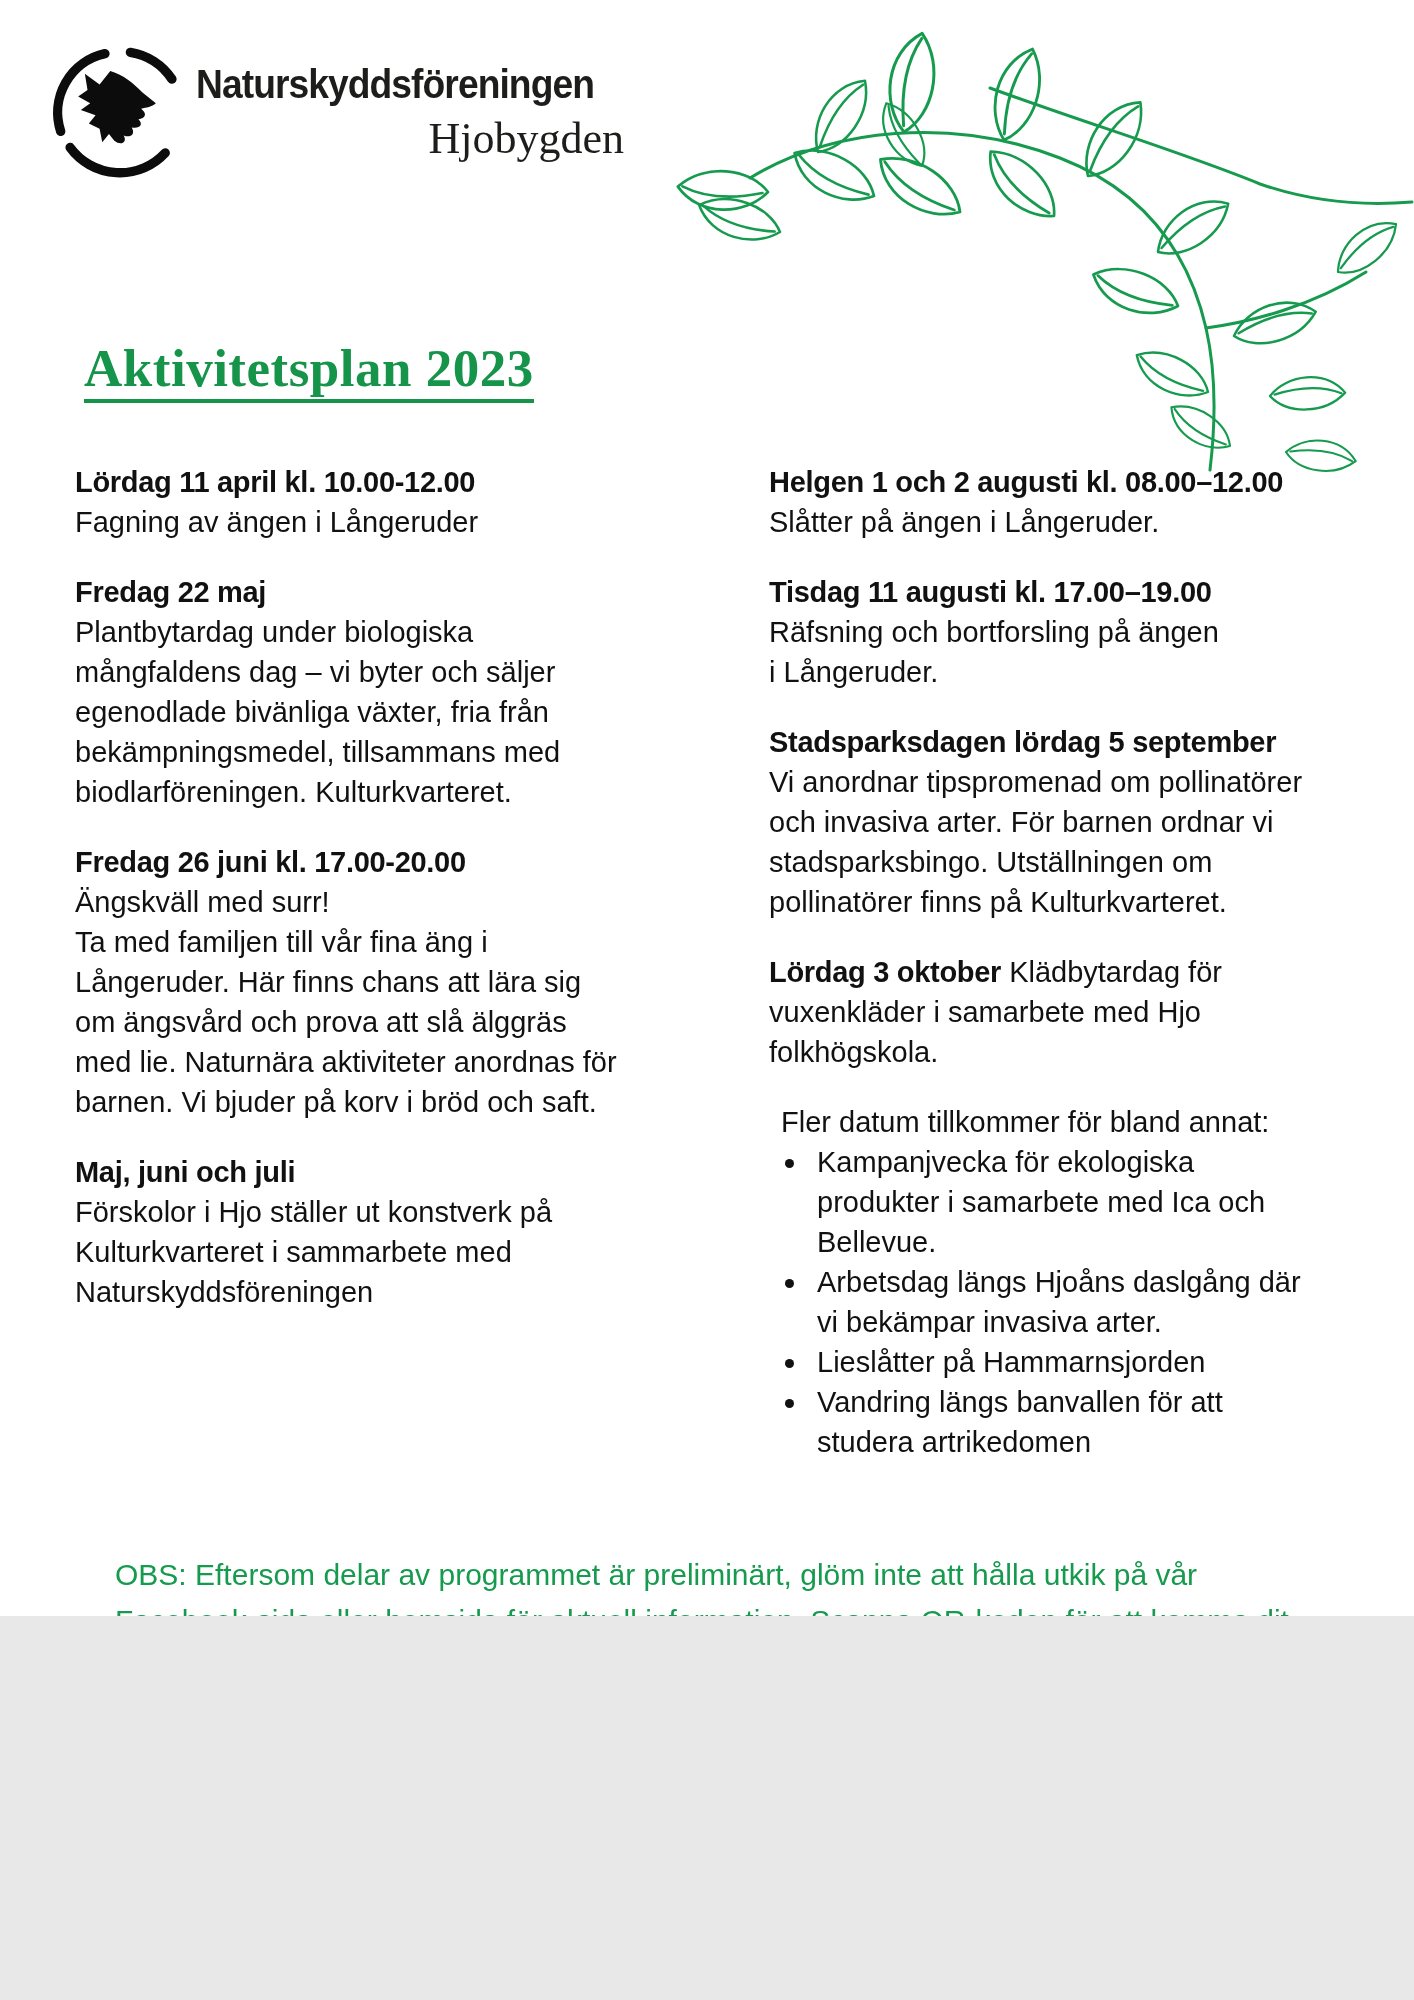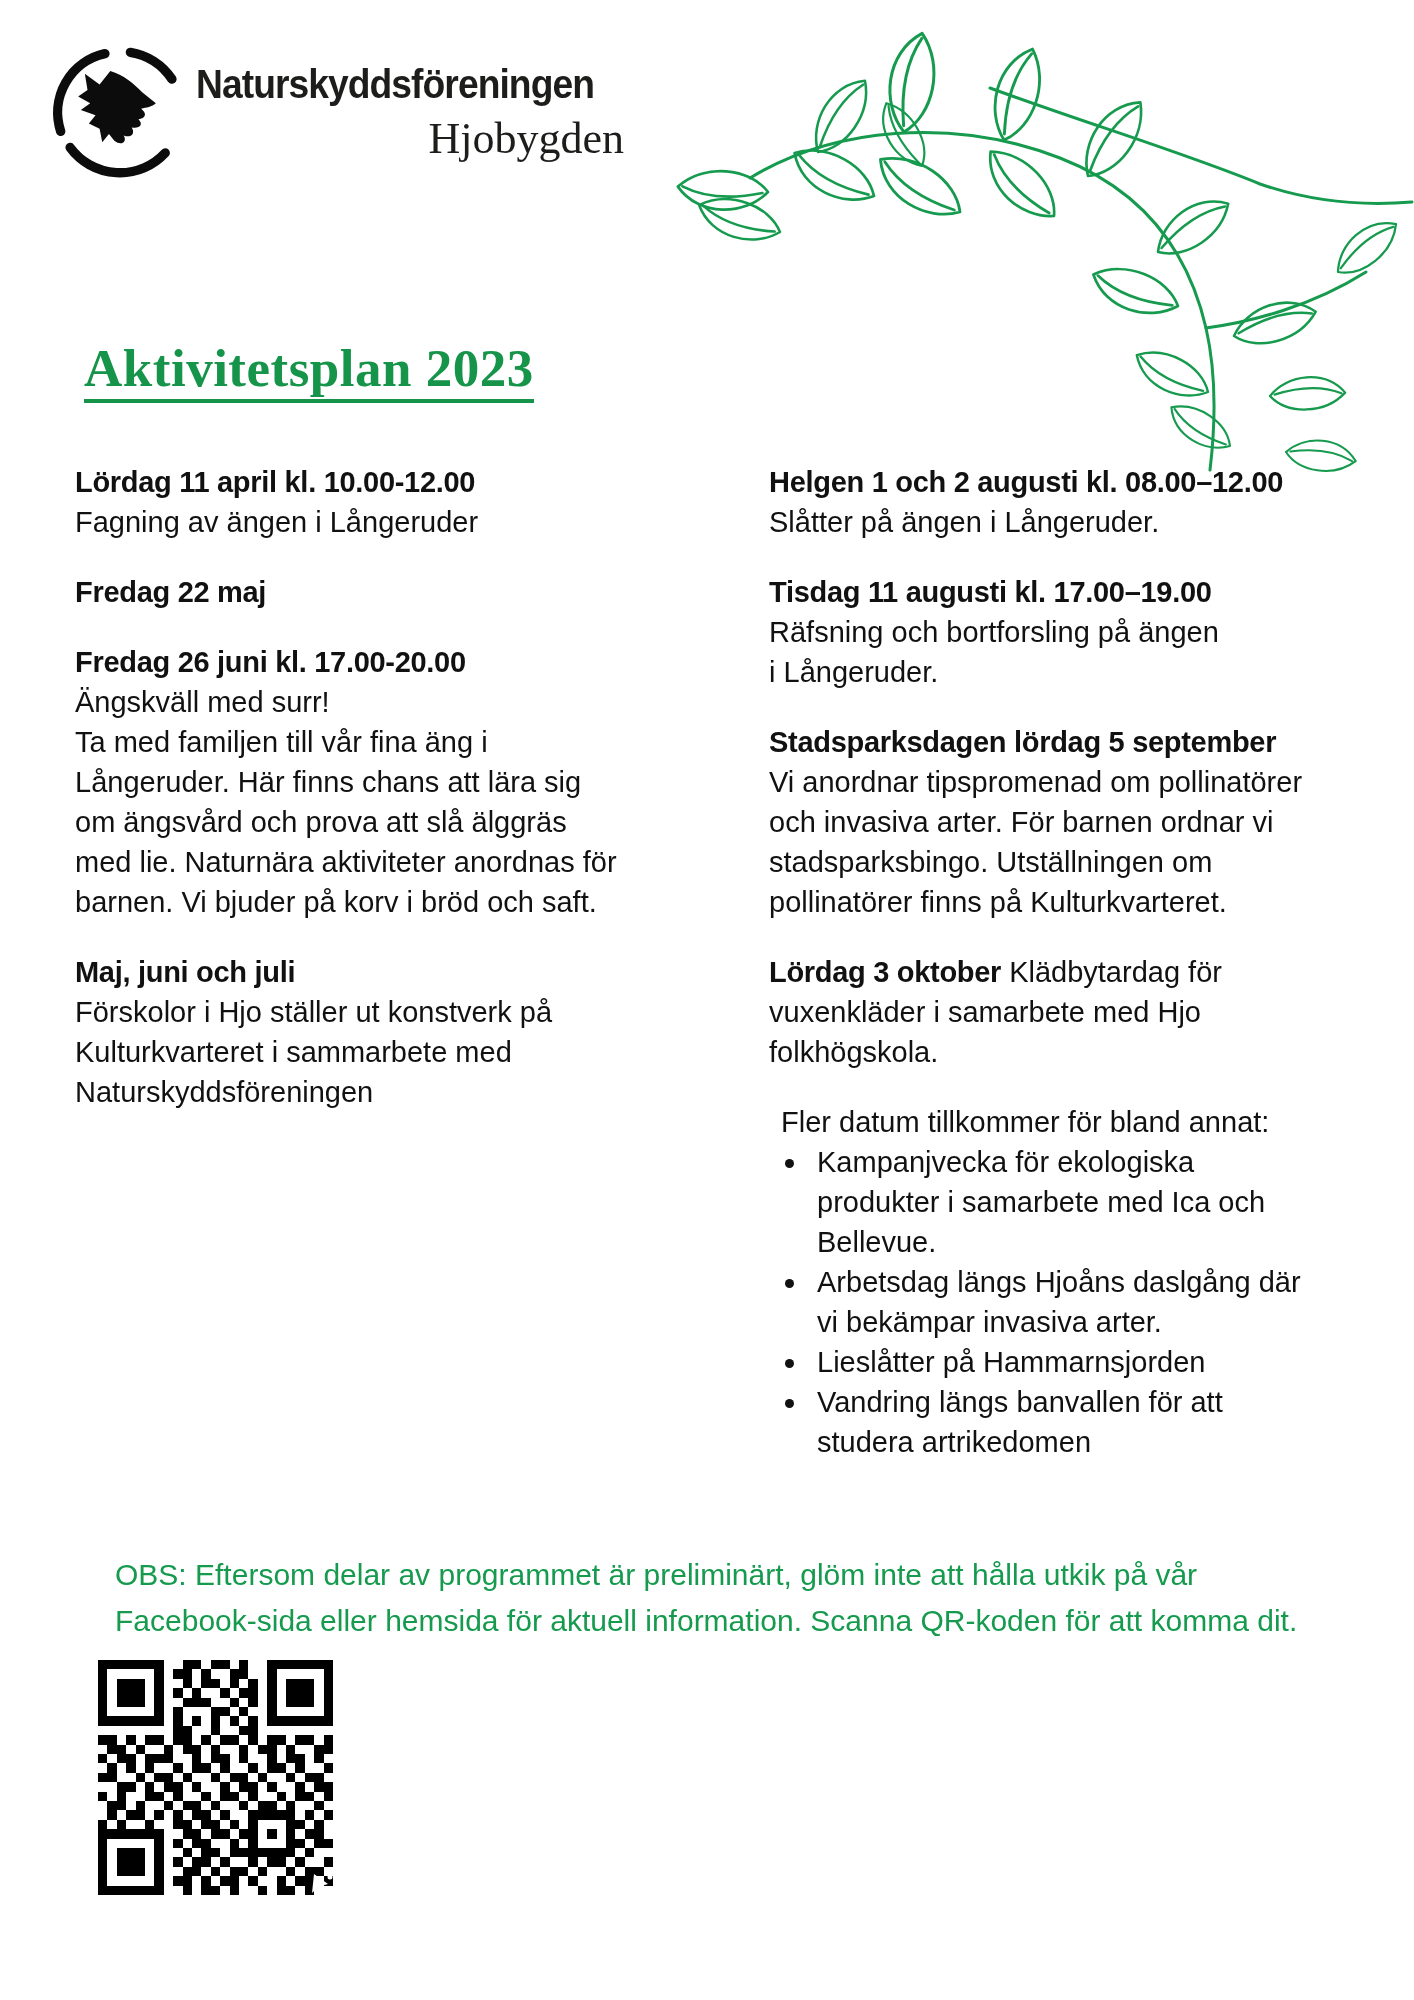--- a/index.html
+++ b/index.html
@@ -1,17 +1,17 @@
 <!DOCTYPE html>
 <html><head>
 <meta charset="utf-8">
 <style>
   html,body{margin:0;padding:0;background:#e8e8e8;}
   .page{
-    position:relative;width:1414px;height:2000px;margin:0 auto;
+    position:relative;width:1414px;height:1616px;margin:0 auto;
     background:#ffffff;overflow:hidden;
     font-family:"Liberation Sans",sans-serif;color:#111111;
   }
   
   .logo{position:absolute;left:50px;top:46px;width:134px;height:136px;}
   .brand{position:absolute;left:196px;top:62px;}
   .brand .org{
     font-size:40px;font-weight:700;color:#1d1d1b;letter-spacing:-1px;
     transform:scaleX(0.93);transform-origin:left center;white-space:nowrap;
   }
@@ -120,20 +120,25 @@
 
   <div class="columns">
 
     <section>
       <article class="ev">
         <h2 class="ev-h">Lördag 11 april kl. 10.00-12.00</h2>
         <p class="ev-b">Fagning av ängen i Långeruder</p>
       </article>
       <article class="ev">
         <h2 class="ev-h">Fredag 22 maj</h2>
+        <p class="ev-b">Plantbytardag under biologiska
+mångfaldens dag – vi byter och säljer
+egenodlade bivänliga växter, fria från
+bekämpningsmedel, tillsammans med
+biodlarföreningen. Kulturkvarteret.</p>
       </article>
       <article class="ev">
         <h2 class="ev-h">Fredag 26 juni kl. 17.00-20.00</h2>
         <p class="ev-b">Ängskväll med surr!
 Ta med familjen till vår fina äng i
 Långeruder. Här finns chans att lära sig
 om ängsvård och prova att slå älggräs
 med lie. Naturnära aktiviteter anordnas för
 barnen. Vi bjuder på korv i bröd och saft.</p>
       </article>

